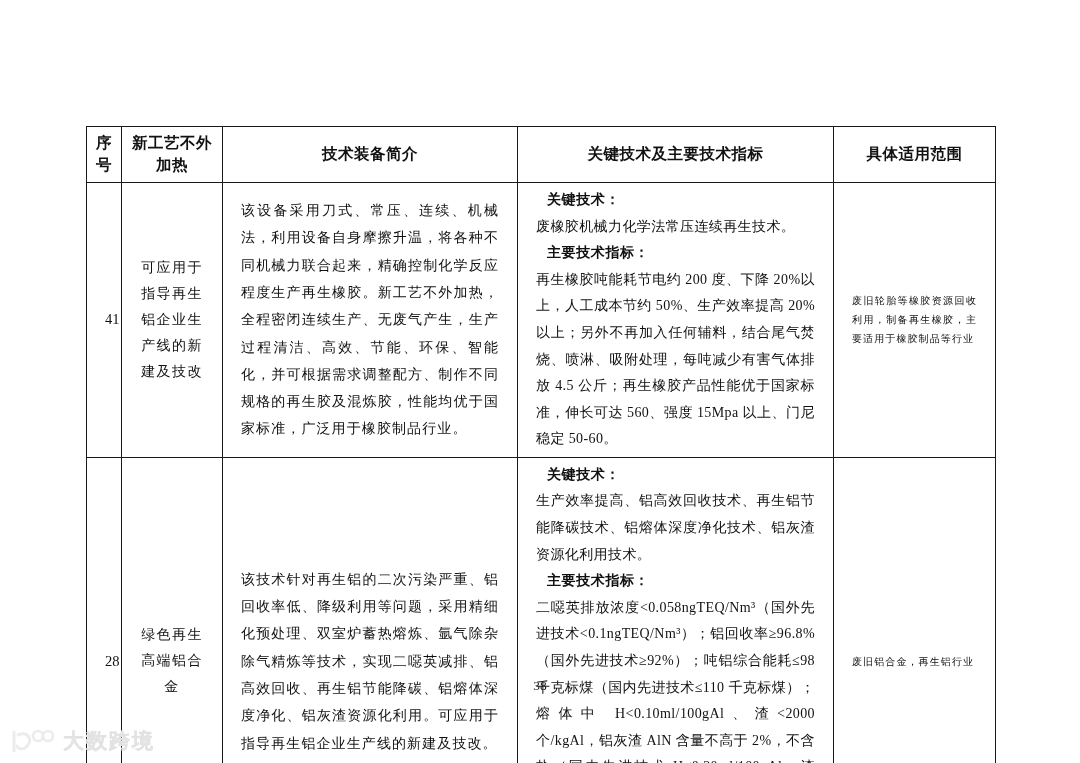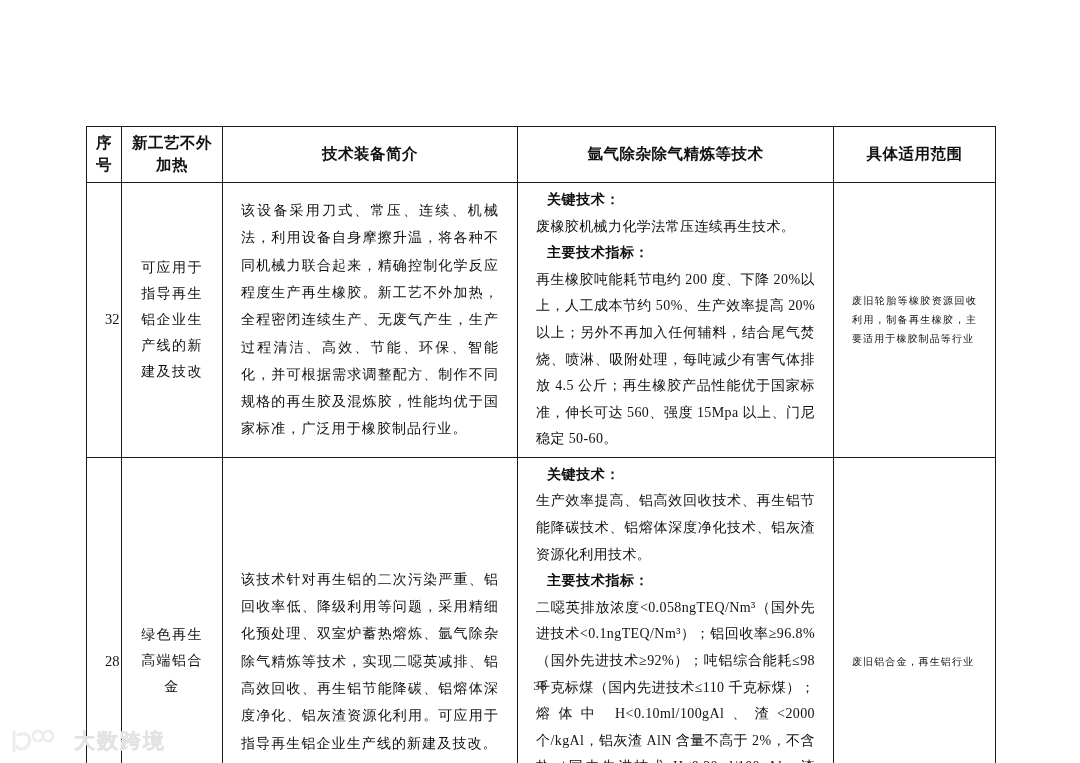--- a/index.html
+++ b/index.html
@@ -127,21 +127,21 @@
     font-family: "Liberation Serif", serif;
   }
 
   
   .watermark {
     position: absolute;
     left: 10px;
     top: 727px;
     display: flex;
     align-items: flex-end;
-    gap: 20px;
+    gap: 9px;
     opacity: 1;
     user-select: none;
   }
   .wm-mark {
     width: 44px;
     height: 26px;
     position: relative;
   }
   .wm-text {
     font-size: 21px;
@@ -166,26 +166,26 @@
         <col class="c-scope">
     </colgroup>
     <tbody>
       <tr class="hdr">
         <td>
           <div>序</div>
           <div>号</div>
         </td>
         <td>新工艺不外加热</td>
         <td>技术装备简介</td>
-        <td>氩气除杂除气精炼等技术</td>
+        <td>关键技术及主要技术指标</td>
         <td>具体适用范围</td>
       </tr>
 
       <tr class="row27">
-        <td class="cell-seq">32</td>
+        <td class="cell-seq">41</td>
         <td class="cell-name">可应用于指导再生铝企业生产线的新建及技改</td>
         <td class="cell-intro">该设备采用刀式、常压、连续、机械法，利用设备自身摩擦升温，将各种不同机械力联合起来，精确控制化学反应程度生产再生橡胶。新工艺不外加热，全程密闭连续生产、无废气产生，生产过程清洁、高效、节能、环保、智能化，并可根据需求调整配方、制作不同规格的再生胶及混炼胶，性能均优于国家标准，广泛用于橡胶制品行业。</td>
         <td class="cell-key">
           <span class="k-label">关键技术：</span>
           <span class="k-body">废橡胶机械力化学法常压连续再生技术。</span>
           <span class="k-label">主要技术指标：</span>
           <span class="k-body">再生橡胶吨能耗节电约 200 度、下降 20%以上，人工成本节约 50%、生产效率提高 20%以上；另外不再加入任何辅料，结合尾气焚烧、喷淋、吸附处理，每吨减少有害气体排放 4.5 公斤；再生橡胶产品性能优于国家标准，伸长可达 560、强度 15Mpa 以上、门尼稳定 50-60。</span>
         </td>
         <td class="cell-scope">废旧轮胎等橡胶资源回收利用，制备再生橡胶，主要适用于橡胶制品等行业</td>
       </tr>

